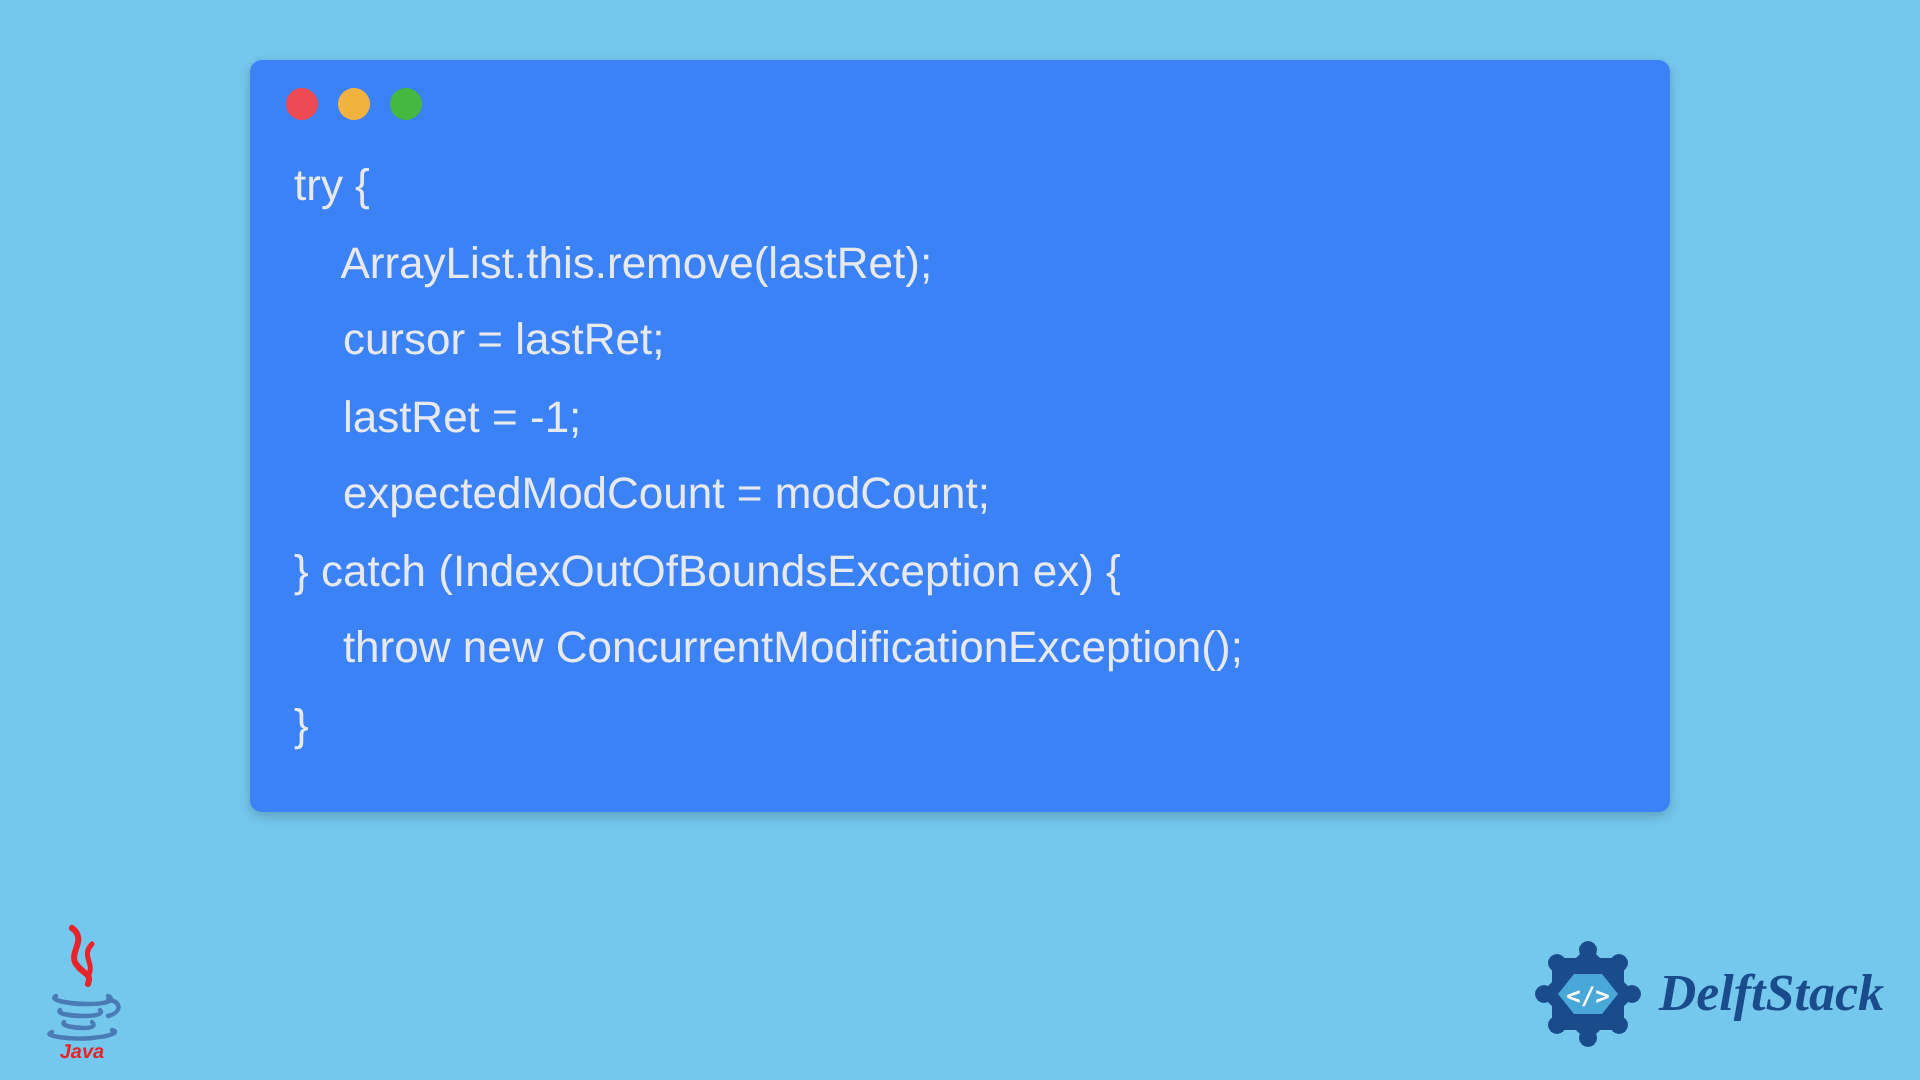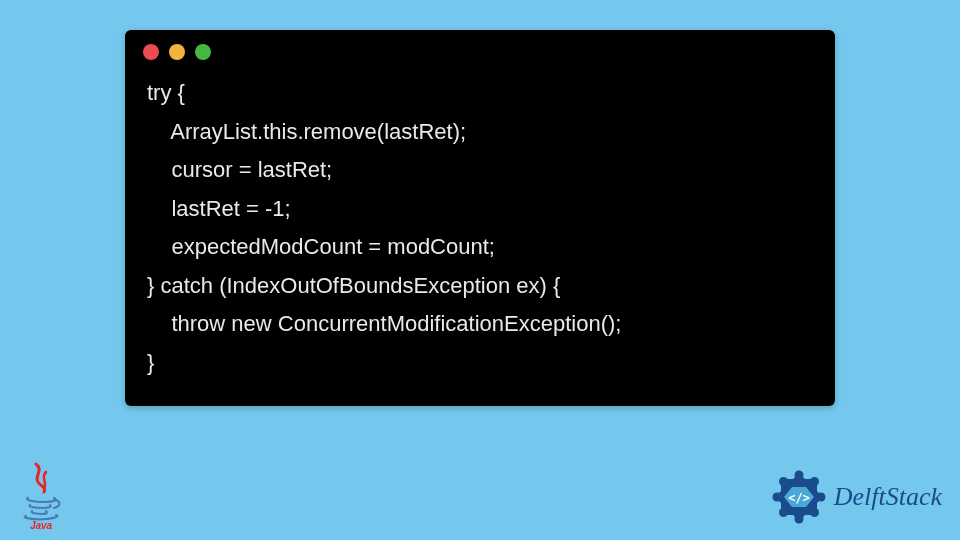--- a/index.html
+++ b/index.html
@@ -9,21 +9,21 @@
     background: #74c7ed;
     font-family: Arial, Helvetica, sans-serif;
     position: relative;
     overflow: hidden;
   }
   .code-window {
     position: absolute;
     left: 125px;
     top: 30px;
     width: 710px;
-    background: #000000;
+    background: #3b82f6;
     border-radius: 6px;
     padding-bottom: 18px;
     box-shadow: 0 2px 6px rgba(0,0,0,0.2);
   }
   .titlebar {
     display: flex;
     align-items: center;
     padding: 14px 18px 8px 18px;
     gap: 10px;
   }
@@ -57,21 +57,21 @@
     bottom: 14px;
     display: flex;
     align-items: center;
     gap: 6px;
   }
   .delft-text {
     font-family: Georgia, 'Times New Roman', serif;
     font-style: italic;
     font-size: 26px;
     color: #1a4b8a;
-    font-weight: 400;
+    font-weight: 700;
   }
   .delft-icon {
     width: 58px;
     height: 58px;
   }
 </style>
 </head>
 <body>
 
 <div class="code-window">

